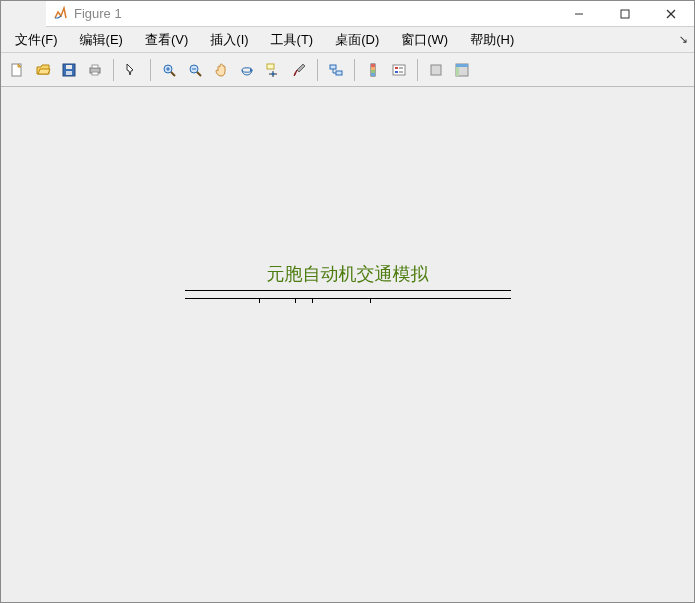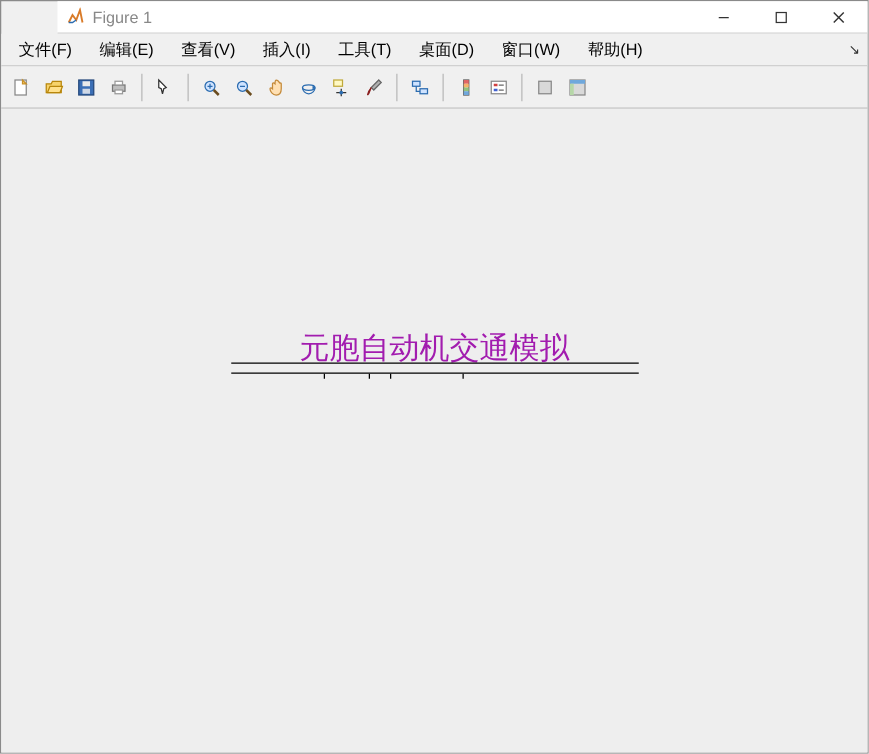--- a/index.html
+++ b/index.html
@@ -10,21 +10,21 @@
   .titlebar .title { color: #888; font-size: 13px; flex: 0 0 auto; }
   .titlebar .spacer { flex: 1; }
   .winbtn { width: 46px; height: 26px; display: flex; align-items: center; justify-content: center; color: #555; }
   .menubar { height: 26px; background: #f0f0f0; display: flex; align-items: center; padding: 0 4px; gap: 2px; border-bottom: 1px solid #d0d0d0; position: relative; }
   .menuitem { padding: 4px 10px; font-size: 13px; color: #000; cursor: default; }
   .menubar .collapse-arrow { position: absolute; right: 6px; top: 6px; font-size: 11px; color: #333; }
   .toolbar { height: 34px; background: #f0f0f0; display: flex; align-items: center; padding: 0 4px; gap: 2px; border-bottom: 1px solid #bdbdbd; }
   .tbtn { width: 24px; height: 24px; display: flex; align-items: center; justify-content: center; border: 1px solid transparent; border-radius: 2px; }
   .tsep { width: 1px; height: 22px; background: #b8b8b8; margin: 0 4px; }
   .canvas { flex: 1; background: #eeeeee; position: relative; overflow: hidden; }
-  .chart-title { position: absolute; left: 50%; top: 175px; transform: translateX(-50%); color: #a21caf; font-size: 24px; font-family: Liberation Serif, serif; font-weight: normal; }
+  .chart-title { position: absolute; left: 50%; top: 175px; transform: translateX(-50%); color: #4d7c0f; font-size: 18px; font-family: Liberation Serif, serif; font-weight: normal; }
   .lane { position: absolute; left: 50%; transform: translateX(-50%); top: 203px; width: 326px; height: 8px; }
   .lane-line { position: absolute; left: 0; width: 100%; border-top: 1px solid #000; }
   .lane-top { top: 0; }
   .lane-bot { top: 8px; }
   .lane-ticks { position: absolute; top: 9px; left: 0; width: 100%; height: 4px; }
   .tick { position: absolute; top: 0; width: 1px; height: 4px; background: #000; }
 </style>
 </head>
 <body>
 

